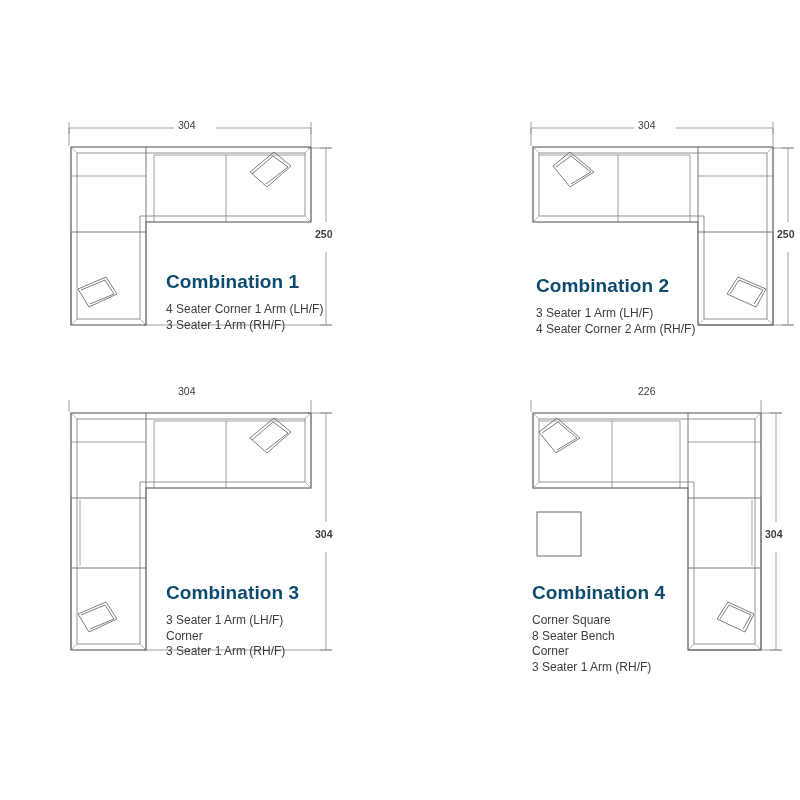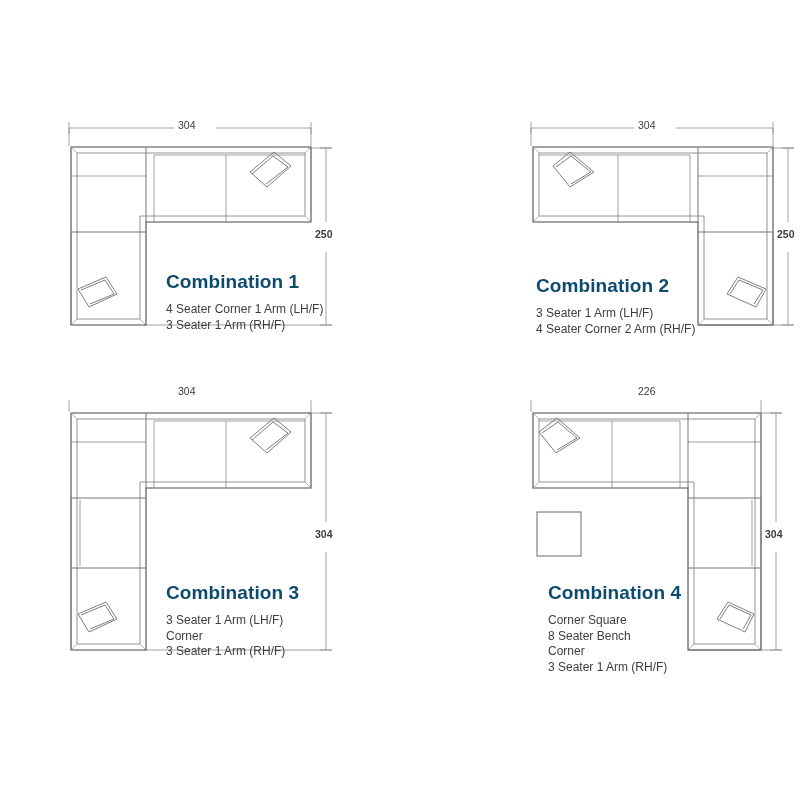--- a/index.html
+++ b/index.html
@@ -331,21 +331,21 @@
         <g stroke="#6f6f6f" stroke-width="0.9">
           <path d="M281,219 L292,202 L318,214 L309,232 Z"></path>
           <path d="M284,219 L293,205 L315,215 L307,229"></path>
         </g>
       </g>
     </svg>
 
     <div class="dimtext" style="left:202px; top:-15px;">226</div>
     <div class="dimtext vert" style="left:329px; top:128px;">304</div>
 
-    <div class="labelblock" style="left:112px; top:182px;">
+    <div class="labelblock" style="left:96px; top:182px;">
       <div class="title">Combination 4</div>
       <div class="part">Corner Square</div>
       <div class="part">8 Seater Bench</div>
       <div class="part">Corner</div>
       <div class="part">3 Seater 1 Arm (RH/F)</div>
     </div>
   </div>
 
 </div>
 

